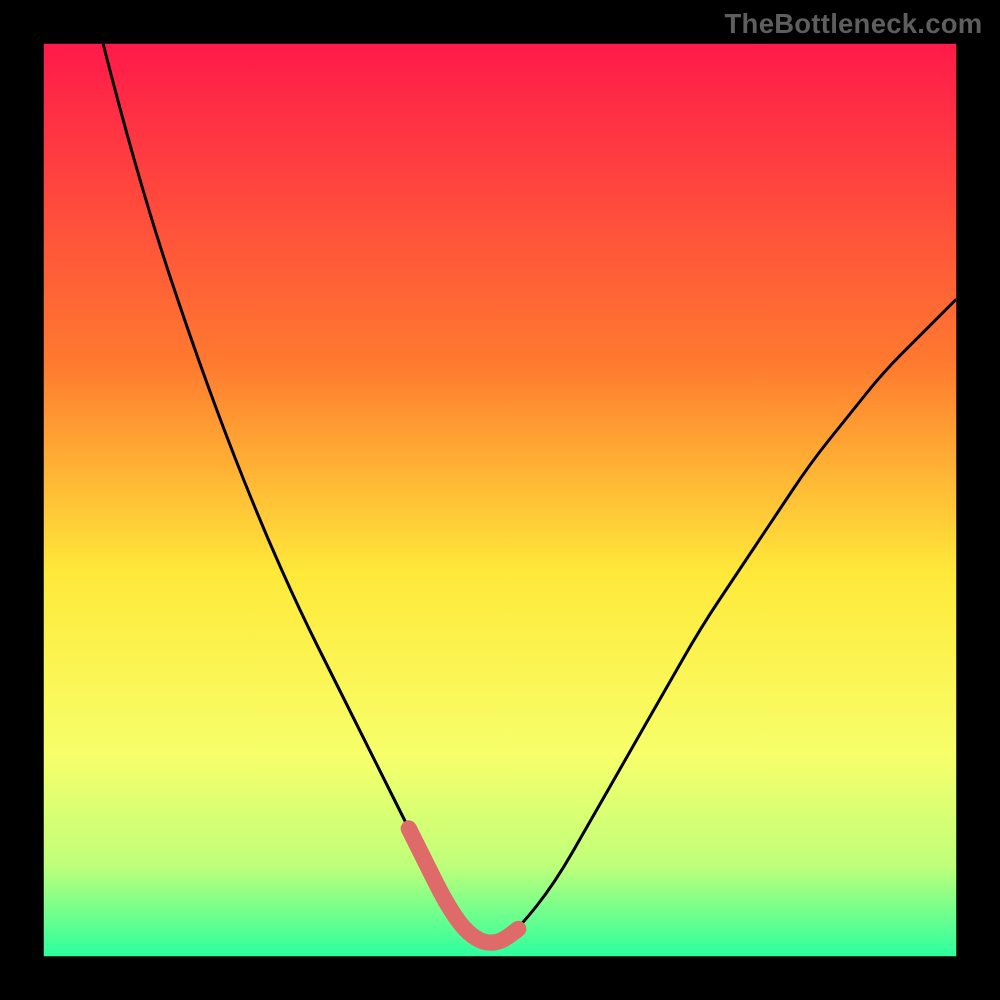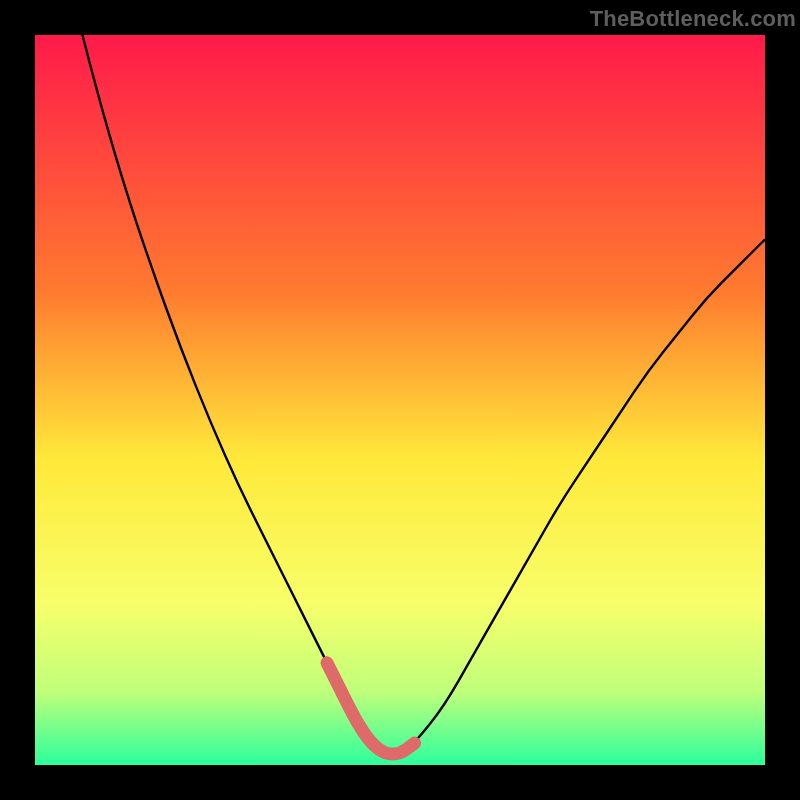--- a/index.html
+++ b/index.html
@@ -13,21 +13,21 @@
   }
   .frame {
     position: relative;
     width: 800px;
     height: 800px;
     background: #000;
   }
   .watermark {
     position: absolute;
     top: 6px;
-    right: 4px;
+    right: 14px;
     color: #5e5e5e;
     font-size: 22px;
     font-weight: 600;
     letter-spacing: 0.2px;
     z-index: 10;
   }
   svg {
     position: absolute;
     top: 0;
     left: 0;

